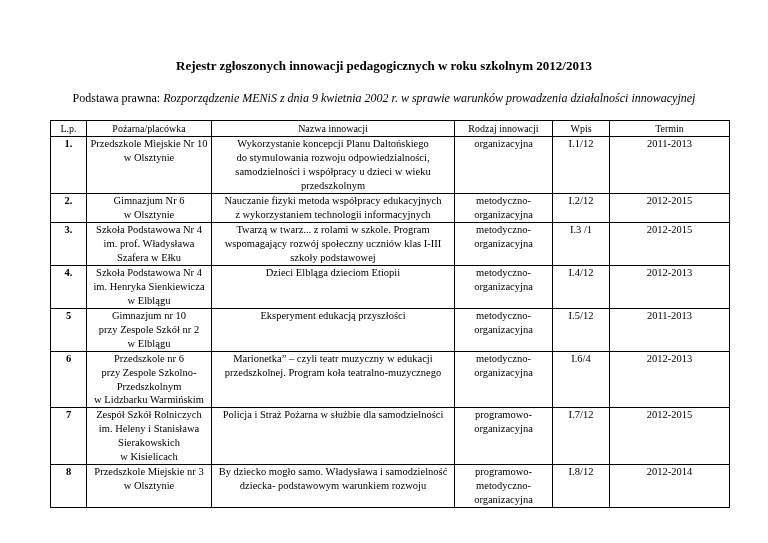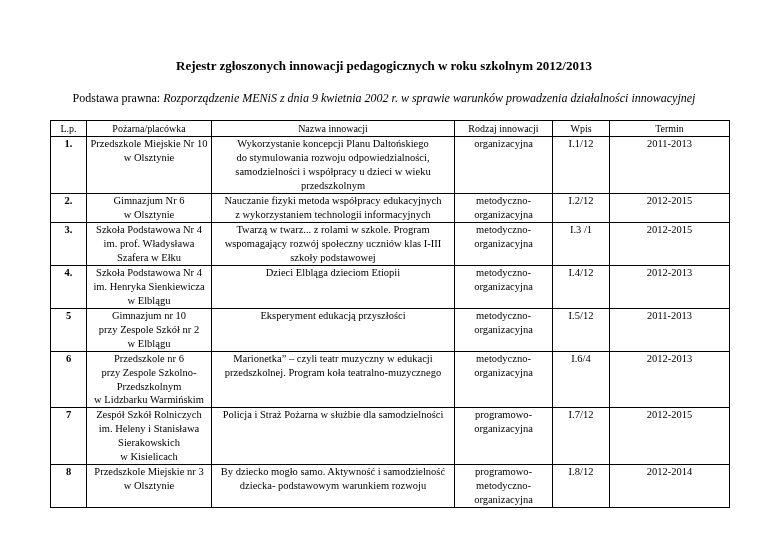--- a/index.html
+++ b/index.html
@@ -161,21 +161,21 @@
     <td class="pre">Policja i Straż Pożarna w służbie dla samodzielności</td>
     <td class="pre">programowo-
 organizacyjna</td>
     <td>I.7/12</td>
     <td>2012-2015</td>
   </tr>
         <tr>
     <td class="lp">8</td>
     <td class="pre">Przedszkole Miejskie nr 3
 w Olsztynie</td>
-    <td class="pre">By dziecko mogło samo. Aktywność i samodzielność
+    <td class="pre">By dziecko mogło samo. Władysława i samodzielność
 dziecka- podstawowym warunkiem rozwoju</td>
     <td class="pre">programowo-
 metodyczno-
 organizacyjna</td>
     <td>I.8/12</td>
     <td>2012-2014</td>
   </tr>
       </tbody>
   </table>
 

